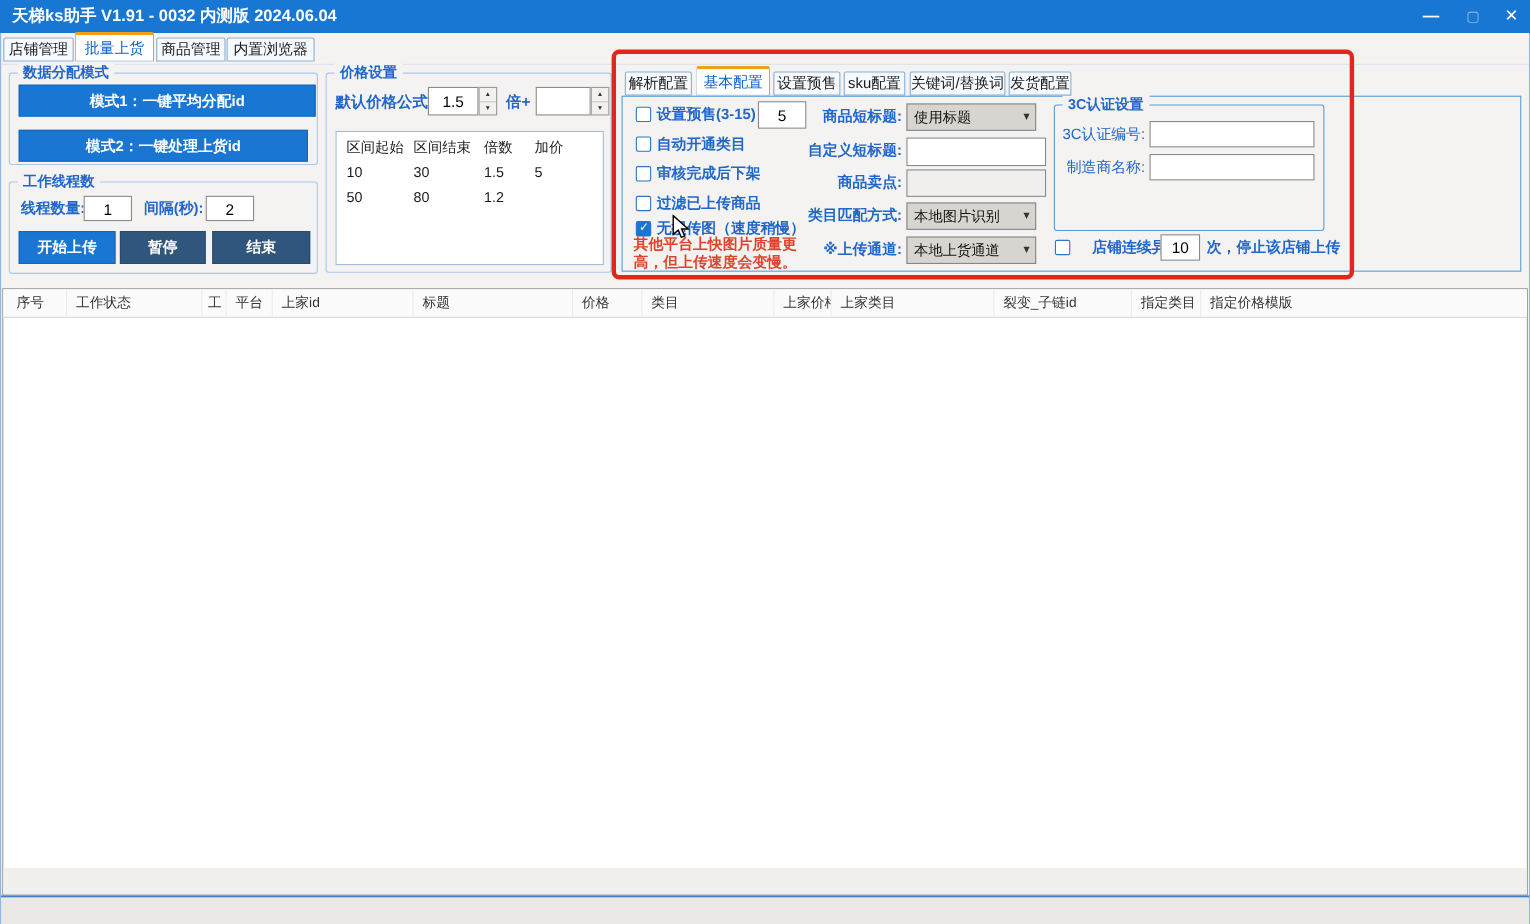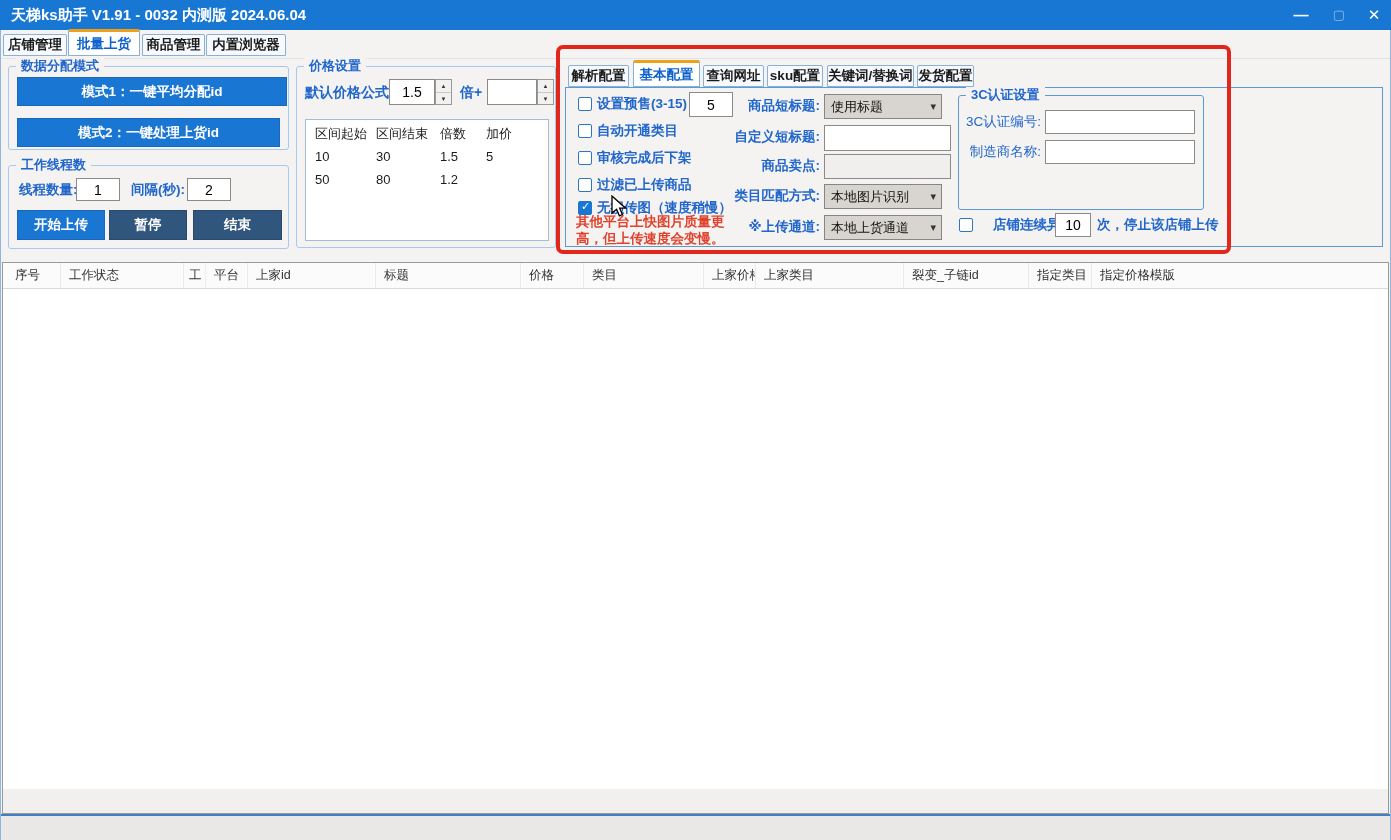--- a/index.html
+++ b/index.html
@@ -11,21 +11,21 @@
   .titlebar{position:absolute;left:0;top:0;width:1391px;height:30px;background:#1877d3;}
   .title{position:absolute;left:11px;top:0;line-height:30px;color:#fff;font-size:15px;font-weight:bold;}
   .winbtn{position:absolute;top:0;height:30px;text-align:center;line-height:30px;color:#fff;}
   .winbtn.min{right:72px;width:36px;font-size:15px;font-weight:bold;}
   .winbtn.max{right:34px;width:36px;font-size:13px;color:rgba(255,255,255,.5);}
   .winbtn.close{right:0;width:34px;font-size:15px;}
 
   
   .tabstrip{position:absolute;height:26px;}
   .tab{position:absolute;top:3px;height:22px;background:#f6f9fd;border:1px solid #8ab0d6;
-       border-radius:2px 2px 0 0;text-align:center;font-size:13.5px;font-weight:bold;color:#1b1b1b;
+       border-radius:2px 2px 0 0;text-align:center;font-size:13.5px;font-weight:normal;color:#1b1b1b;
        line-height:20px;}
   .tab.active{top:-2px;height:27px;background:#fff;color:#0d62cc;border-top:3px solid #f0a016;line-height:23px;z-index:3;}
   .pageline{position:absolute;left:0;top:58px;width:1391px;height:1px;background:#dde3ec;}
 
   
   .gb{position:absolute;border:1px solid #a6c9ef;border-radius:3px;}
   .gb-t{position:absolute;top:-10px;left:7px;background:#f4f3f1;padding:0 5px;color:#2166cb;
         font-size:13px;font-weight:bold;line-height:18px;}
 
   .blue-btn{position:absolute;background:#1976d2;color:#fff;border:1px solid #1667bd;
@@ -197,21 +197,21 @@
 
     <span class="cb" style="left:393px;top:130px;"></span>
     <span class="blabel" style="left:412px;top:129px;margin-left:15px;">店铺连续异常</span>
     <input class="ti center" style="left: 489px; top: 125px; width: 36px; height: 24px;" value="10">
     <span class="blabel" style="left:531px;top:129px;">次，停止该店铺上传</span>
   </div>
 
   <div class="tabstrip" style="left:565px;top:62px;width:430px;z-index:2;">
     <div class="tab" style="left:3px;width:61px;">解析配置</div>
     <div class="tab active" style="left:68px;width:67px;">基本配置</div>
-    <div class="tab" style="left:138px;width:61px;">查询网址</div>
+    <div class="tab" style="left:138px;width:61px;">设置预售</div>
     <div class="tab" style="left:202px;width:56px;">sku配置</div>
     <div class="tab" style="left:262px;width:87px;">关键词/替换词</div>
     <div class="tab" style="left:352px;width:57px;">发货配置</div>
   </div>
 
   <div class="grid">
     <div class="ghead">
       <div class="gc first" style="width:58px;">序号</div>
       <div class="gc" style="width:123px;">工作状态</div>
       <div class="gc" style="width:22px;padding-left:5px;">工</div>

